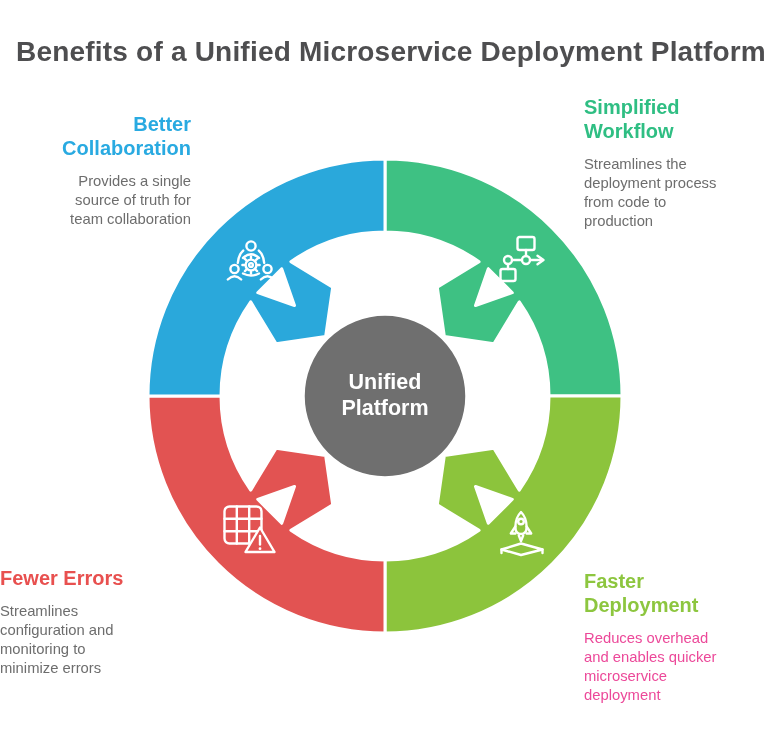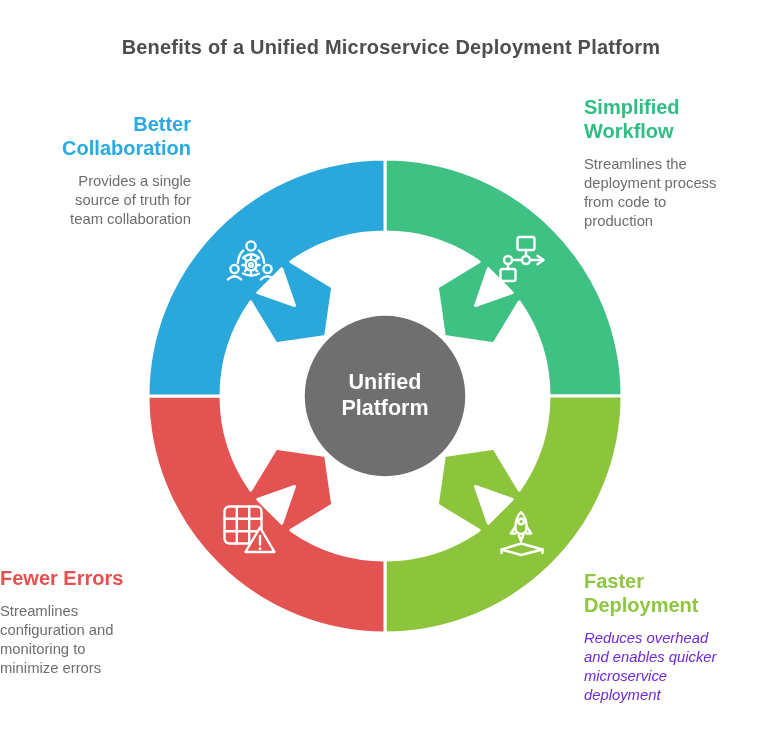--- a/index.html
+++ b/index.html
@@ -2,21 +2,21 @@
 <html><head>
 <meta charset="utf-8">
 <style>
   html,body{margin:0;padding:0;background:#fff;}
   .canvas{
     position:relative;width:774px;height:749px;background:#ffffff;
     font-family:"Liberation Sans",sans-serif;overflow:hidden;
   }
   .title{
     position:absolute;top:36px;left:8px;right:0;text-align:center;
-    font-size:20px;font-weight:bold;letter-spacing:.2px;
+    font-size:28px;font-weight:bold;letter-spacing:.2px;
   }
   .benefit{position:absolute;width:190px;}
   .benefit h2{
     margin:0;font-size:20px;line-height:24px;font-weight:bold;white-space:pre-line;
   }
   .benefit p{
     margin:12px 0 0;font-size:14.8px;line-height:19px;white-space:pre-line;
   }
   .tl{top:112px;right:583px;text-align:right;}
   .tr{top:95px;left:584px;text-align:left;}
@@ -52,21 +52,21 @@
     <h2 style="color: rgb(232, 80, 79);">Fewer Errors</h2>
     <p style="color: rgb(109, 109, 109);">Streamlines
 configuration and
 monitoring to
 minimize errors</p>
   </div>
 
   <div class="benefit br">
     <h2 style="color: rgb(141, 198, 63);">Faster
 Deployment</h2>
-    <p style="color: #6d28d9; font-style: italic;">Reduces overhead
+    <p style="color: #ec4899;">Reduces overhead
 and enables quicker
 microservice
 deployment</p>
   </div>
 
   <svg class="diagram" viewBox="-270 -270 540 540">
     <defs>
 
       <path id="quad" d="M0 -237 A237 237 0 0 1 237 0 L164 0 A164 164 0 0 0 134.3 -94.1
                L108.9 -52.3 L59.4 -59.4 L52.3 -108.9 L94.1 -134.3

